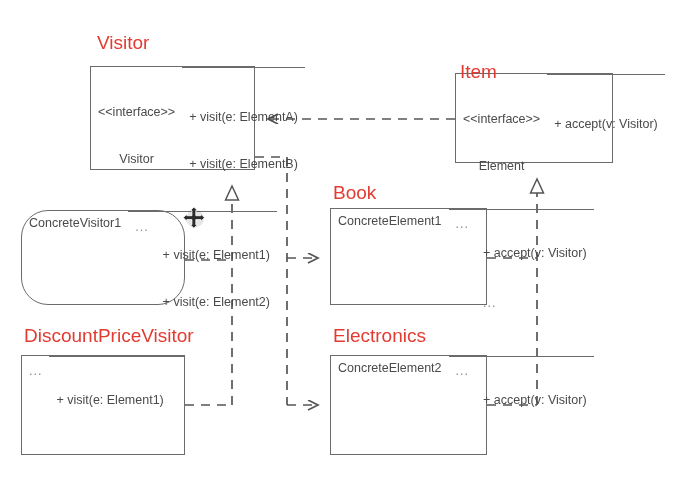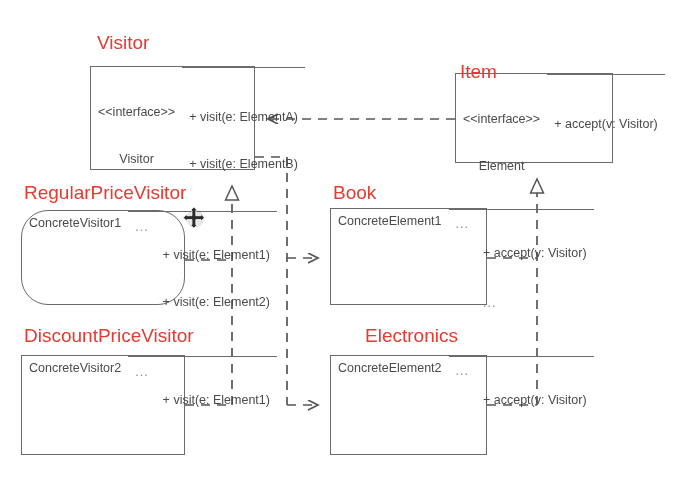--- a/index.html
+++ b/index.html
@@ -93,24 +93,23 @@
     
     <g>
       <path d="M537,405 L537,179" fill="none" stroke="#555555" stroke-width="1.7" stroke-dasharray="9 7" marker-end="url(#hollowTri)"></path>
       <path d="M487,258 L537,258" fill="none" stroke="#555555" stroke-width="1.7" stroke-dasharray="9 7"></path>
       <path d="M487,405 L537,405" fill="none" stroke="#555555" stroke-width="1.7" stroke-dasharray="9 7"></path>
     </g>
   </svg>
 
   <div class="caption" style="left:97px;top:33px;">Visitor</div>
   <div class="caption" style="left:460px;top:41px;margin-top:21px;">Item</div>
-  <div class="caption" style="left:24px;top:183px;">RegularPriceVisitor</div>
   <div class="caption" style="left:24px;top:326px;">DiscountPriceVisitor</div>
   <div class="caption" style="left:333px;top:183px;">Book</div>
-  <div class="caption" style="left:333px;top:326px;margin-left:32px;">Electronics</div>
+  <div class="caption" style="left:333px;top:326px;">Electronics</div>
 
   <div class="uml-box" style="left:90px;top:66px;width:165px;height:104px;">
     <div class="uml-row row-center" style="padding-top:7px;padding-bottom:7px;">
       <div>&lt;&lt;interface&gt;&gt;</div>
       <div>Visitor</div>
     </div>
     <div class="uml-row row-left grow" style="padding-top:11px;">
       <div>+ visit(e: ElementA)</div>
       <div>+ visit(e: ElementB)</div>
     </div>
@@ -129,21 +128,20 @@
   <div class="uml-box" style="left:21px;top:210px;width:164px;height:95px;border-radius:27px;">
     <div class="uml-row row-center" style="padding:5px 7px;">ConcreteVisitor1</div>
     <div class="uml-row row-left row-dots" style="padding:8px 7px 9px 7px;">...</div>
     <div class="uml-row row-left grow" style="padding-top:5px;">
       <div>+ visit(e: Element1)</div>
       <div>+ visit(e: Element2)</div>
     </div>
   </div>
 
   <div class="uml-box" style="left:21px;top:355px;width:164px;height:100px;">
-    <div class="uml-row row-center" style="padding:5px 7px;">ConcreteVisitor2</div>
     <div class="uml-row row-left row-dots" style="padding:8px 7px 11px 7px;">...</div>
     <div class="uml-row row-left grow" style="padding-top:5px;">
       <div>+ visit(e: Element1)</div>
       
     </div>
   </div>
 
   <div class="uml-box" style="left:330px;top:208px;width:157px;height:97px;">
     <div class="uml-row row-center" style="padding:5px 7px;">ConcreteElement1</div>
     <div class="uml-row row-left row-dots" style="padding:7px 7px 8px 7px;">...</div>

